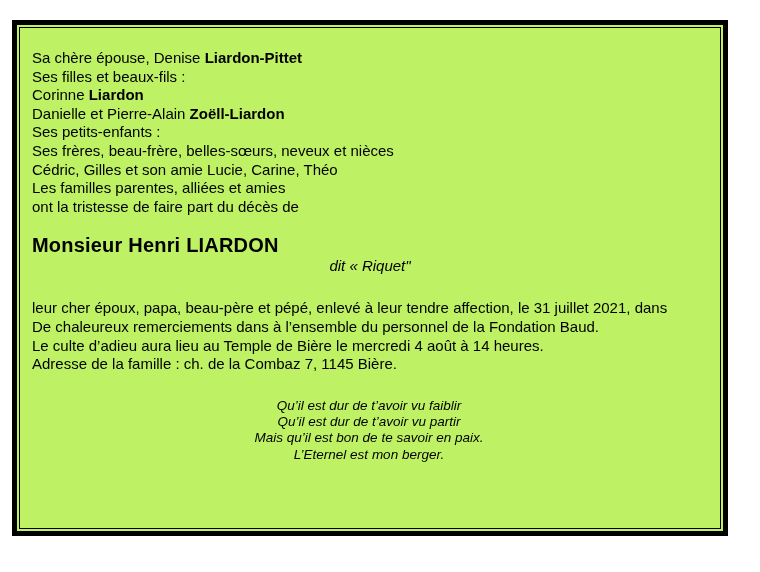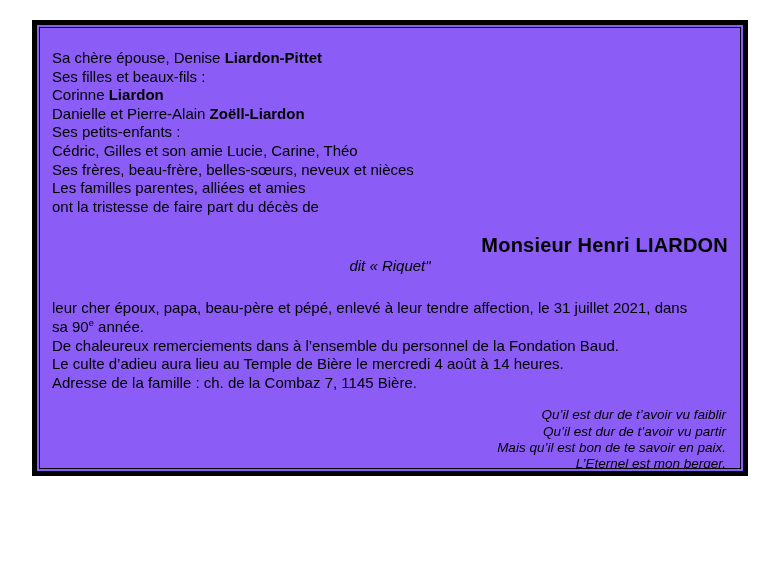--- a/index.html
+++ b/index.html
@@ -10,98 +10,97 @@
   body {
     width: 760px;
     height: 572px;
     position: relative;
     font-family: "Liberation Sans", sans-serif;
     color: #000000;
     overflow: hidden;
   }
   .frame {
     position: absolute;
-    left: 32px;
+    left: 12px;
     top: 20px;
     width: 716px;
-    height: 456px;
+    height: 516px;
     border: 5px solid #000000;
     box-sizing: border-box;
-    background: #8b5cf6;
+    background: #bef264;
   }
   .inner {
     position: absolute;
     inset: 2px;
     border: 1px solid #000000;
     box-sizing: border-box;
     padding: 21px 12px 0 12px;
     overflow: hidden;
   }
   .family-block, .body-block {
     font-size: 15px;
     line-height: 18.6px;
   }
   .line { white-space: nowrap; }
   .line b, .line .b { font-weight: bold; }
   .doc-title {
     margin-top: 18px;
-    text-align: right;
+    text-align: left;
     font-size: 20px;
     line-height: 23px;
     font-weight: bold;
     letter-spacing: 0.2px;
   }
   .doc-subtitle {
     text-align: center;
     font-style: italic;
     font-size: 15px;
     line-height: 18px;
   }
   .body-block {
     margin-top: 24px;
   }
   sup {
     font-size: 0.62em;
     vertical-align: super;
     line-height: 0;
   }
   .poem-block {
-    margin-top: 15px;
+    margin-top: 24px;
     margin-right: 2px;
-    text-align: right;
+    text-align: center;
     font-style: italic;
     font-size: 13.5px;
     line-height: 16.3px;
   }
 </style>
 </head>
 <body>
 
 <div class="frame">
   <div class="inner">
 
     <div class="family-block">
         <div class="line"><span>Sa chère épouse, Denise </span><span class="b">Liardon-Pittet</span></div>
         <div class="line"><span>Ses filles et beaux-fils :</span></div>
         <div class="line"><span>Corinne </span><span class="b">Liardon</span></div>
         <div class="line"><span>Danielle et Pierre-Alain </span><span class="b">Zoëll-Liardon</span></div>
         <div class="line"><span>Ses petits-enfants :</span></div>
+        <div class="line"><span>Ses frères, beau-frère, belles-sœurs, neveux et nièces</span></div>
         <div class="line"><span>Cédric, Gilles et son amie Lucie, Carine, Théo</span></div>
-        <div class="line"><span>Ses frères, beau-frère, belles-sœurs, neveux et nièces</span></div>
         <div class="line"><span>Les familles parentes, alliées et amies</span></div>
         <div class="line"><span>ont la tristesse de faire part du décès de</span></div>
       </div>
 
     <div class="doc-title">Monsieur Henri LIARDON</div>
 
     <div class="doc-subtitle">dit « Riquet"</div>
 
     <div class="body-block">
         <div class="line"><span>leur cher époux, papa, beau-père et pépé, enlevé à leur tendre affection, le 31 juillet 2021, dans</span></div>
-        <div class="line"><span>sa 90</span><sup>e</sup><span> année.</span></div>
         <div class="line"><span>De chaleureux remerciements dans à l’ensemble du personnel de la Fondation Baud.</span></div>
         <div class="line"><span>Le culte d’adieu aura lieu au Temple de Bière le mercredi 4 août à 14 heures.</span></div>
         <div class="line"><span>Adresse de la famille : ch. de la Combaz 7, 1145 Bière.</span></div>
       </div>
 
     <div class="poem-block">
         <div class="line"><span>Qu’il est dur de t’avoir vu faiblir</span></div>
         <div class="line"><span>Qu’il est dur de t’avoir vu partir</span></div>
         <div class="line"><span>Mais qu’il est bon de te savoir en paix.</span></div>
         <div class="line"><span>L’Eternel est mon berger.</span></div>

